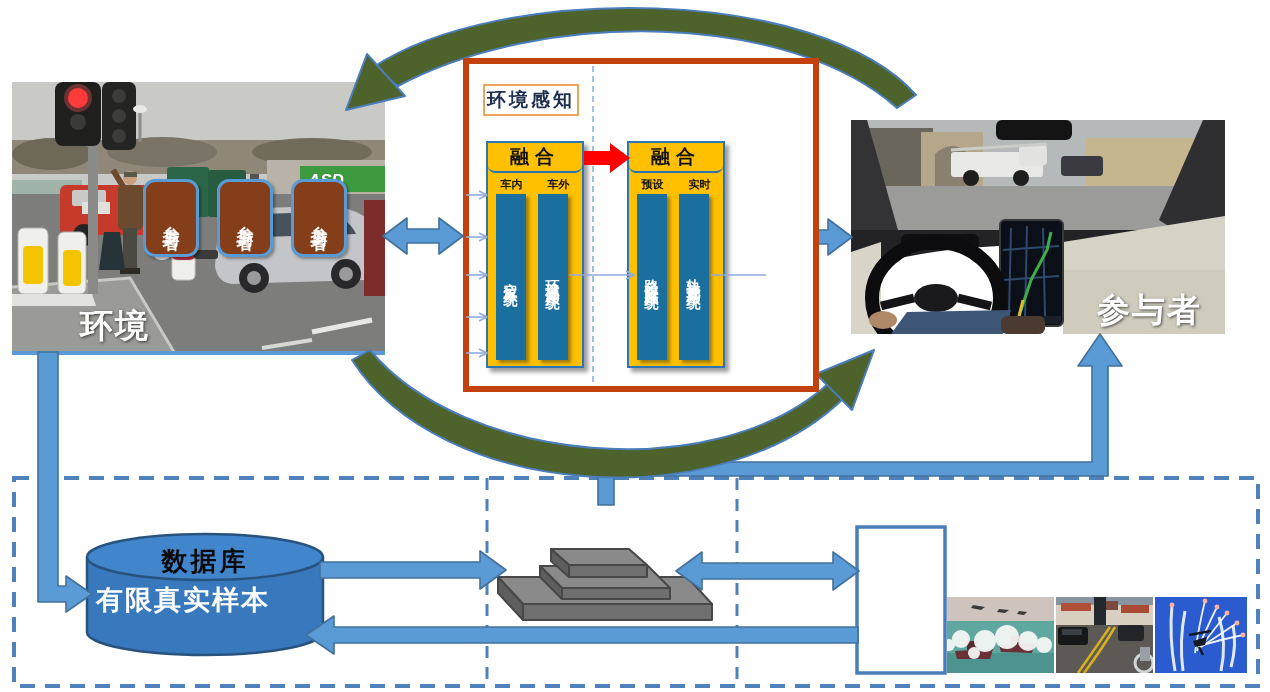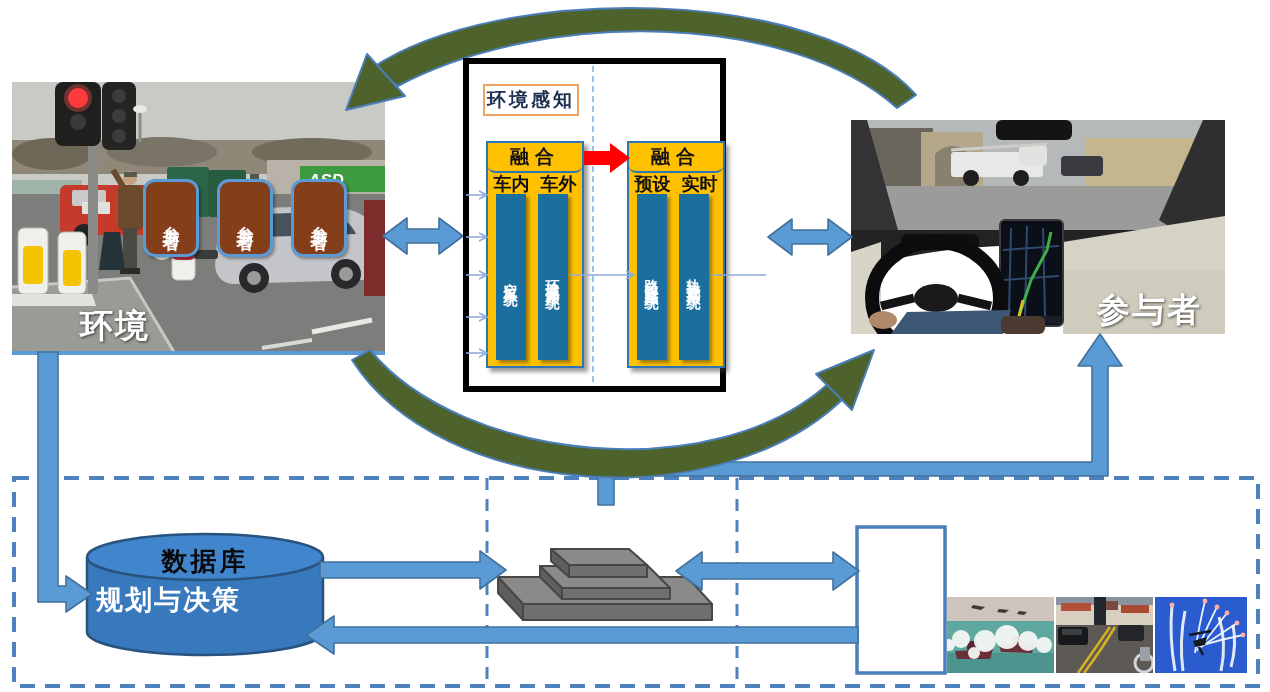--- a/index.html
+++ b/index.html
@@ -11,30 +11,30 @@
   #photo-left{left:12px;top:82px;width:373px;height:270px;}
   #photo-right{left:851px;top:120px;width:374px;height:214px;}
   .photo-caption{position:absolute;color:#fff;font-weight:bold;font-size:33px;
                  letter-spacing:2px;text-shadow:1px 1px 3px rgba(0,0,0,.65);}
   .pbox{position:absolute;top:97px;width:56px;height:78px;background:#843F1A;
         border:3px solid #5B9BD5;border-radius:12px;color:#fff;font-weight:bold;
         font-size:17px;writing-mode:vertical-rl;text-orientation:upright;
         display:flex;align-items:center;justify-content:center;letter-spacing:4px;
         box-shadow:2px 2px 3px rgba(0,0,0,.35);box-sizing:border-box;}
   
-  #center-box{left:463px;top:58px;width:263px;height:334px;background:#fff;
-              border:6px solid #000000;box-sizing:border-box;z-index:30;}
+  #center-box{left:463px;top:58px;width:356px;height:334px;background:#fff;
+              border:6px solid #c2410c;box-sizing:border-box;z-index:30;}
   .mod-title{position:absolute;top:20px;height:32px;background:#fff;border:2px solid #F0A35C;
              color:#1E3050;font-weight:bold;font-size:19px;display:flex;align-items:center;
              justify-content:center;letter-spacing:3px;box-sizing:border-box;}
   .panel{position:absolute;top:77px;width:98px;height:227px;background:#FFC000;
          border:2px solid #2E75B6;box-shadow:4px 4px 4px rgba(60,60,60,.5);box-sizing:border-box;}
   .fusion{height:28px;border-bottom:2px solid #2E75B6;display:flex;align-items:center;
           justify-content:center;font-weight:bold;font-size:19px;color:#111;letter-spacing:6px;border-radius:7px;}
-  .cols{display:flex;height:22px;font-size:18px;font-weight:bold;color:#111;}
+  .cols{display:flex;height:22px;font-size:11px;font-weight:bold;color:#111;}
   .cols span{flex:1;text-align:center;line-height:22px;}
   .vbar{position:absolute;top:51px;width:30px;height:166px;background:#1A6F9F;
         box-shadow:3px 3px 3px rgba(40,40,40,.45);color:#fff;font-weight:bold;font-size:14px;
         writing-mode:vertical-rl;text-orientation:upright;display:flex;align-items:center;
         justify-content:center;letter-spacing:3px;line-height:30px;}
   .divider{position:absolute;left:123px;top:2px;height:316px;width:0;
            border-left:2px dashed #9DC3E6;}
   
   .db-text{position:absolute;font-weight:bold;z-index:25;margin-top:10px;}
   
@@ -283,21 +283,21 @@
         <line x1="3" y1="295" x2="23" y2="295"></line>
           <polyline points="16,291 24,295 16,299"></polyline>
         <line x1="106" y1="217" x2="170" y2="217"></line>
           <polyline points="163,213 171,217 163,221"></polyline>
         <line x1="248" y1="217" x2="303" y2="217"></line>
       </g>
     </svg>
   </div>
 
   <div class="db-text" style="left:110px;top:534px;width:190px;text-align:center;font-size:26px;color:#0a0a0a;letter-spacing:3px;">数据库</div>
-  <div class="db-text" style="left:96px;top:572px;width:210px;font-size:27px;color:#ffffff;letter-spacing:2px;">规划与决策</div>
+  <div class="db-text" style="left:96px;top:572px;width:210px;font-size:27px;color:#ffffff;letter-spacing:2px;">有限真实样本</div>
 
   <div class="abs" id="sim-images">
     <svg width="107" height="76" viewBox="0 0 107 76">
       <rect x="0" y="0" width="107" height="28" fill="#cfc3bd"></rect>
       <rect x="0" y="24" width="107" height="52" fill="#5fa8a0"></rect>
       <rect x="0" y="56" width="107" height="20" fill="#4d948e"></rect>
       <polygon points="26,8 38,10 34,13 24,11" fill="#3a3a3a"></polygon>
       <polygon points="52,12 62,13 58,16 50,15" fill="#3a3a3a"></polygon>
       <polygon points="72,14 80,15 77,18 70,17" fill="#3a3a3a"></polygon>
       <polygon points="8,54 46,52 43,62 10,62" fill="#6a3038"></polygon>

